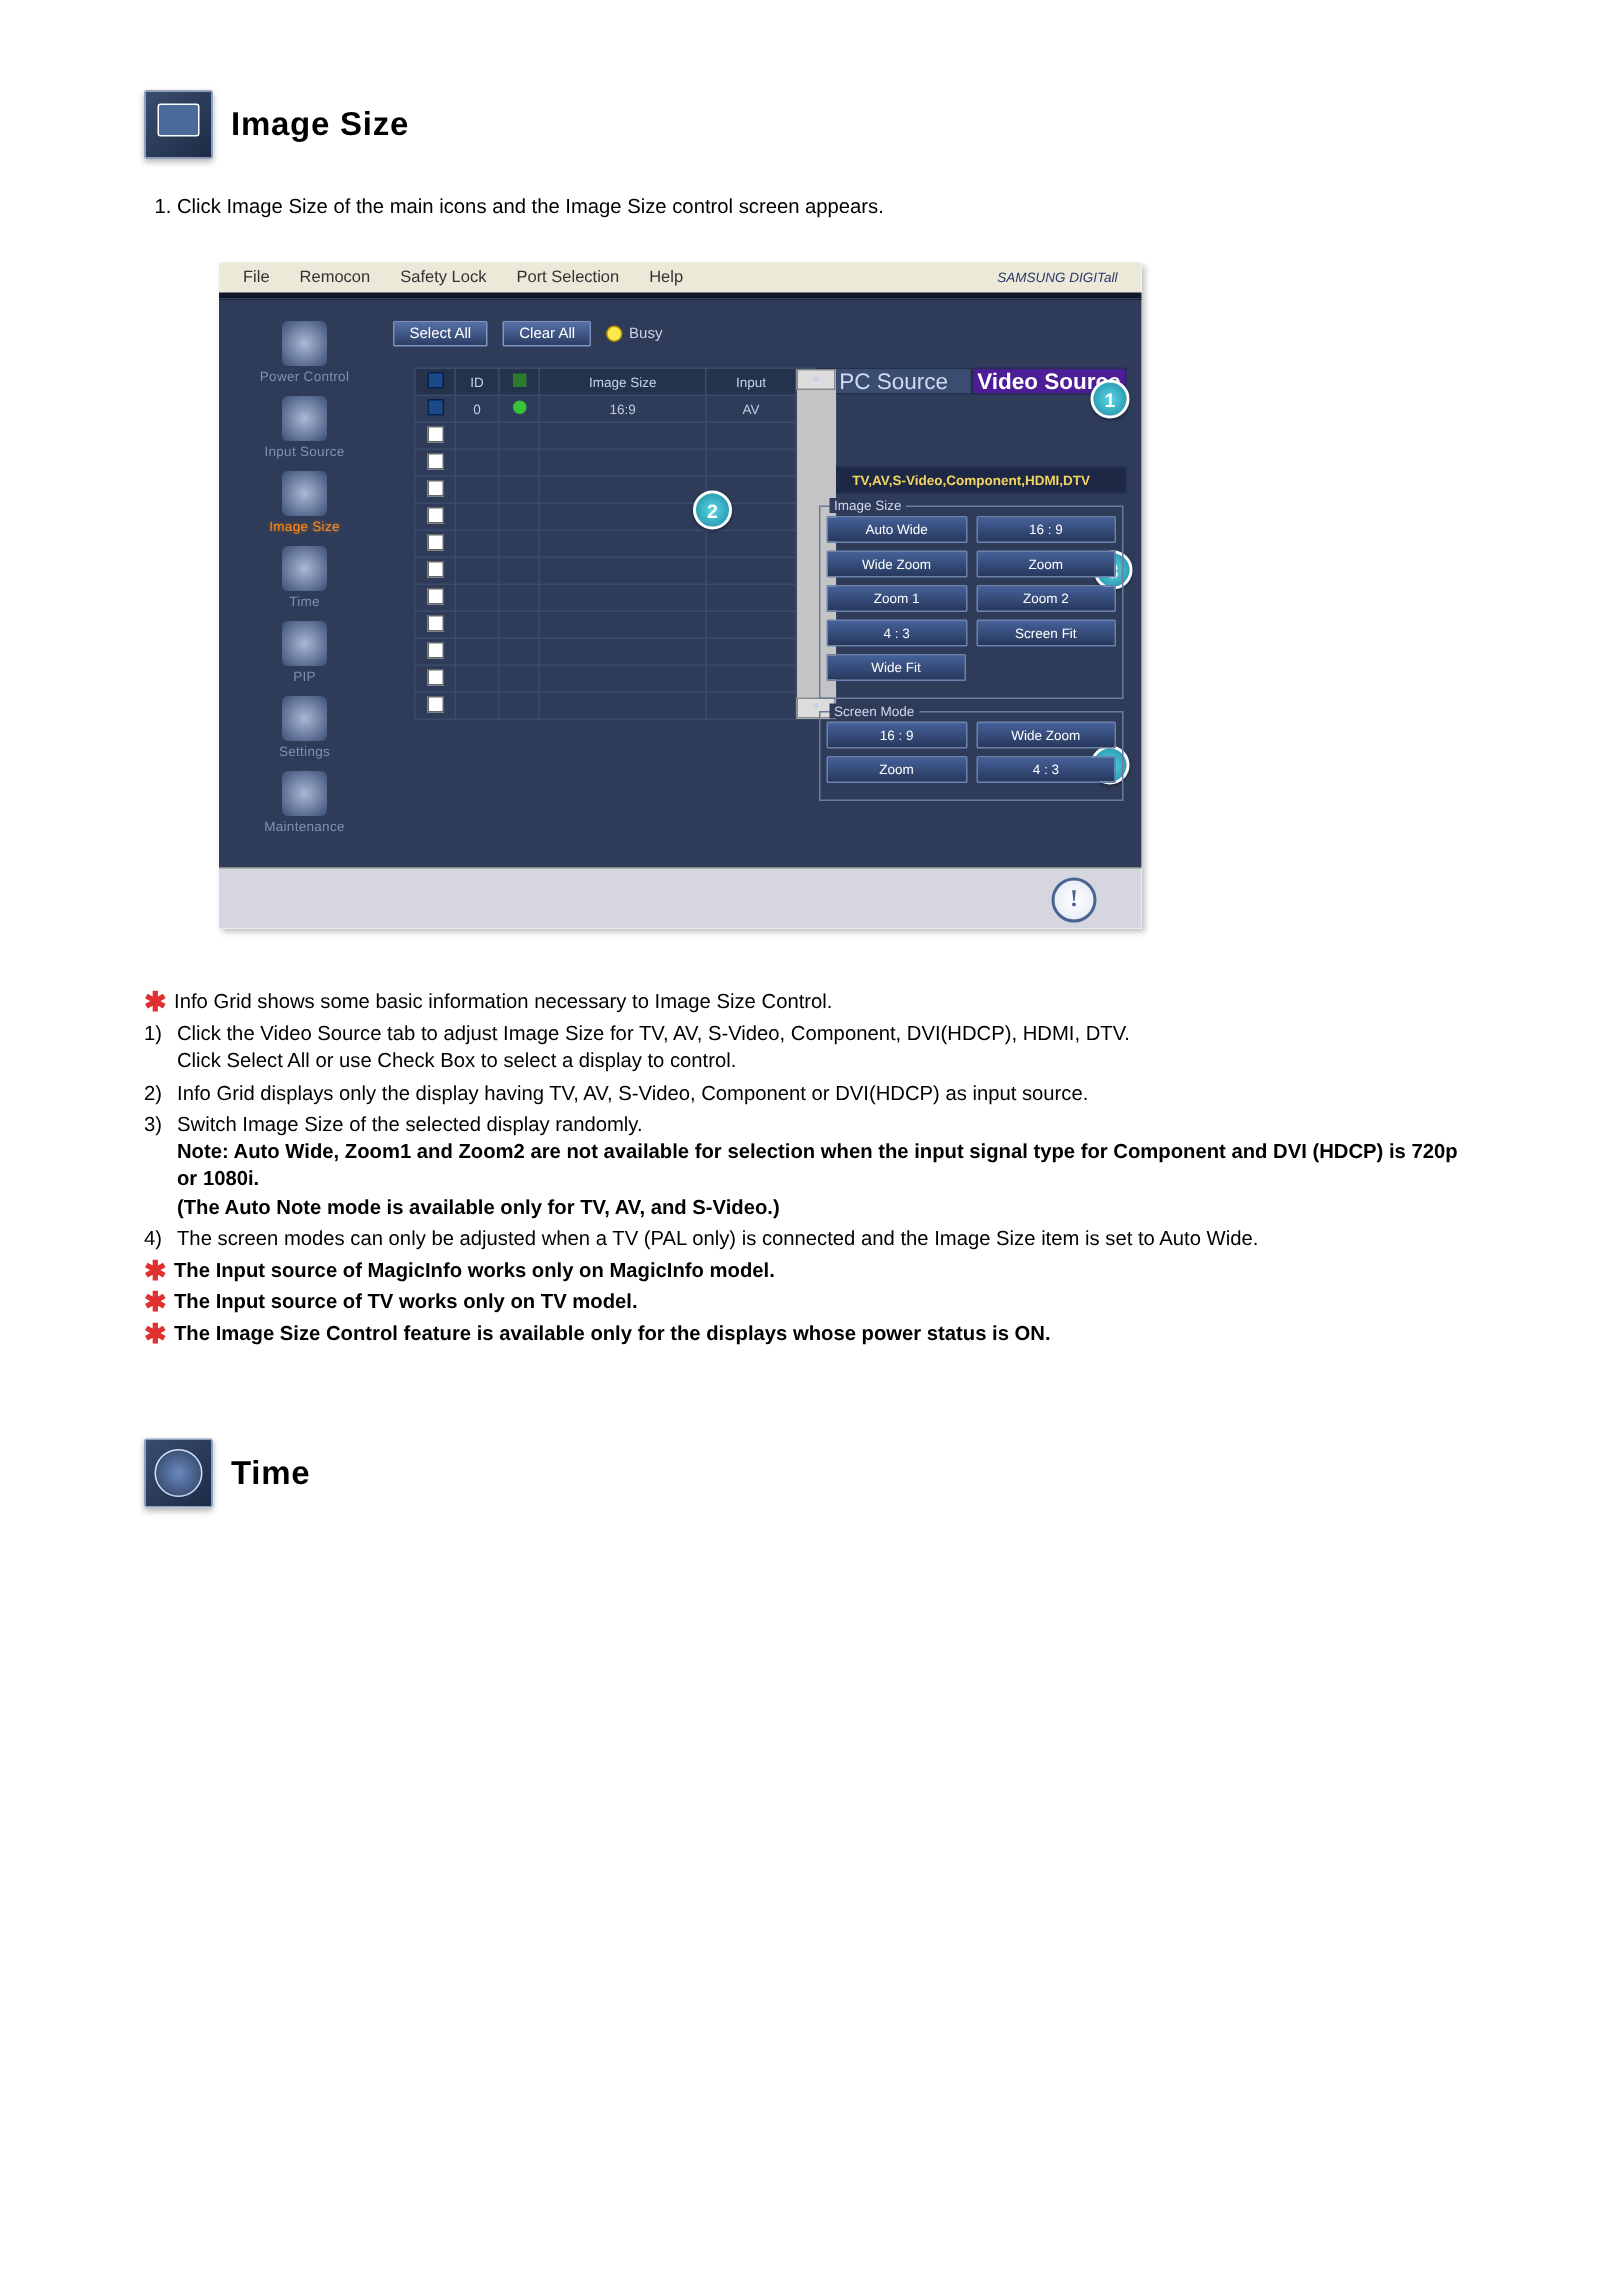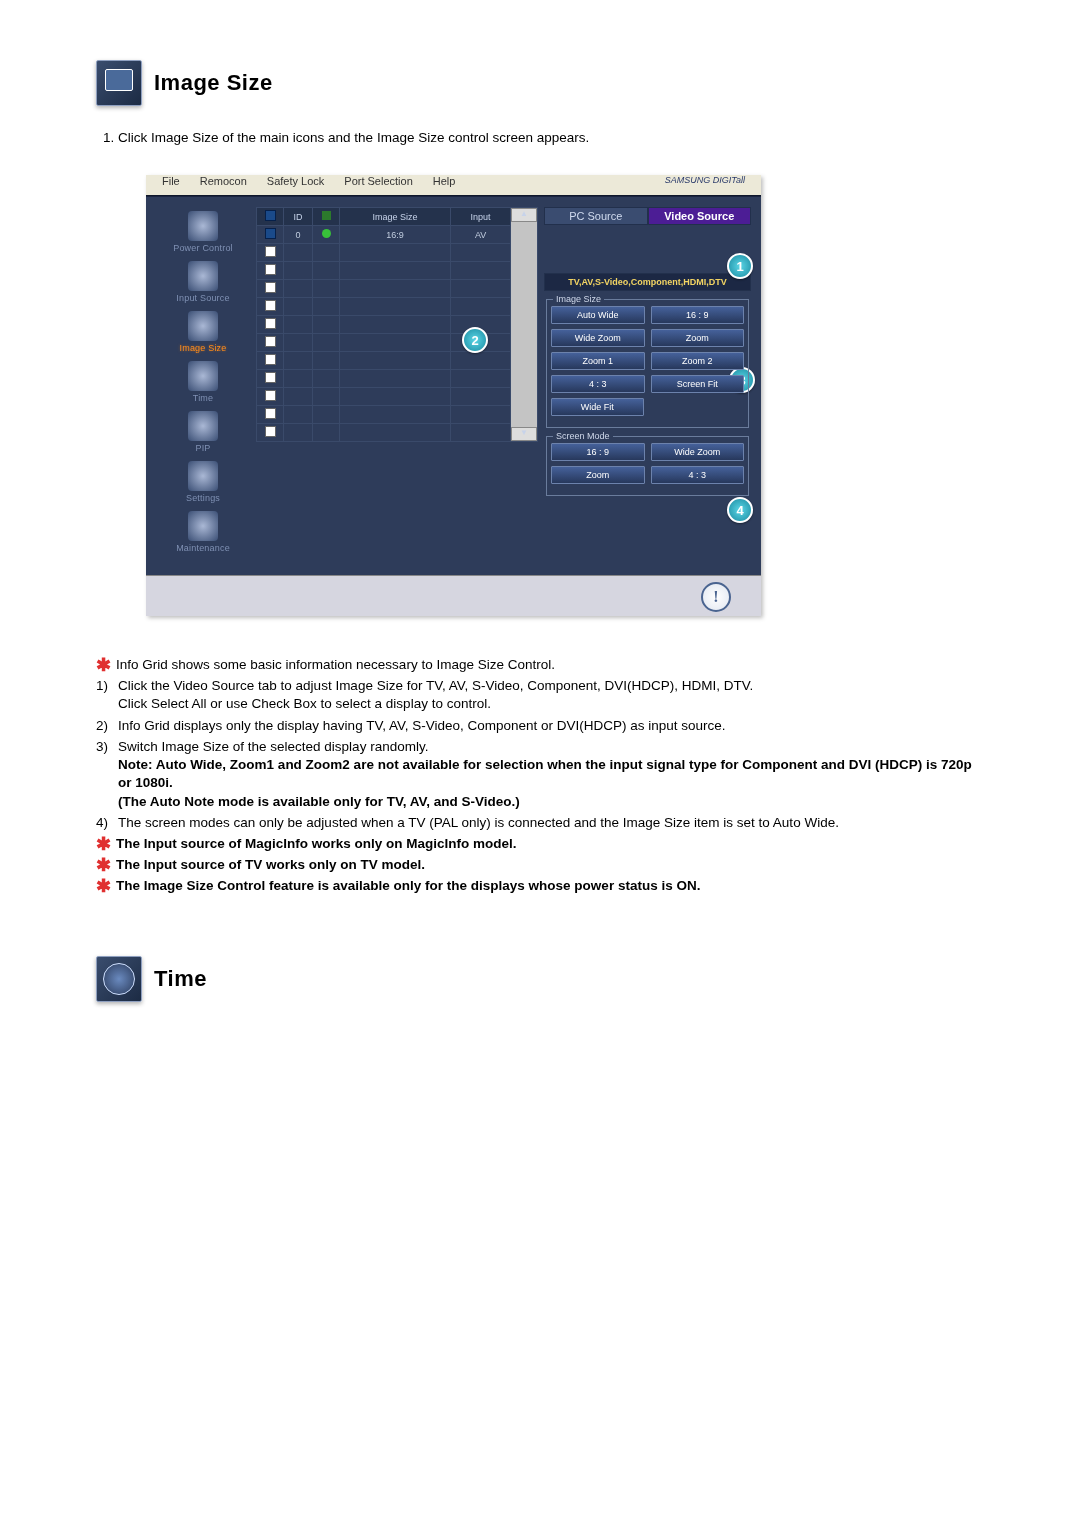--- a/index.html
+++ b/index.html
@@ -40,22 +40,22 @@
   .mdc-window { width: 615px; box-shadow: 2px 2px 4px rgba(0,0,0,0.25); }
   .mdc-titlebar {
     height: 20px; background: linear-gradient(to bottom,#0a246a,#3a6ea5);
     color:#fff; font-size:11px; display:flex; align-items:center; padding:0 2px 0 4px;
   }
   .mdc-titlebar .ti { width:14px;height:14px;background:#3b5b8a;margin-right:4px;border:1px solid #fff;}
   .mdc-titlebar .spacer { flex:1; }
   .win-btns { display:flex; gap:1px; }
   .win-btn { width:16px;height:14px;background:#c0c0c0;border:1px solid #6b6b6b;font-size:9px;display:flex;align-items:center;justify-content:center;color:#000;}
   .mdc-menubar {
-    height:20px; background:#ece9d8; border-bottom:1px solid #0f172a;
-    display:flex; align-items:flex-start; font-size:11px; color:#333;
+    height:20px; background:#ece9d8; border-bottom:4px solid #0f172a;
+    display:flex; align-items:center; font-size:11px; color:#333;
     padding:0 6px; gap:0;
   }
   .mdc-menubar span { padding:0 10px; }
   .mdc-menubar .brand { margin-left:auto; font-style:italic; color:#2a3a6a; font-size:9px;}
 
   .mdc-workspace {
     background:#2e3c5a; padding:10px; display:flex; gap:6px;
     border-top:1px solid #1a2440;
   }
   .mdc-sidebar { width:94px; background:#2e3c5a; padding:4px 0; }
@@ -72,39 +72,39 @@
   .mdc-btn {
     background:linear-gradient(to bottom,#5570a5,#2c3e66);
     color:#fff; font-size:10px; border:1px solid #7f94c0;
     padding:2px 10px; border-radius:1px;
   }
   .busy-ind { color:#d0d0e0; font-size:10px; display:flex; align-items:center; gap:4px;}
   .busy-dot{width:9px;height:9px;border-radius:50%;background:#ffe84a;border:1px solid #b09000;}
 
   .mdc-content { display:flex; gap:6px; flex:1;}
   .grid-panel { flex:1; }
-  .grid-table{ width:100%; border-collapse:collapse; background:#2e3c5a;}
+  .grid-table{ width:100%; border-collapse:collapse; background:#2e3c5a;margin-left:20px;}
   .grid-table th{
     background:#24324c; color:#c7d3ea; font-size:9px; font-weight:normal;
     border:1px solid #3a4a6a; padding:2px 4px; height:12px;
   }
   .grid-table td{
     border:1px solid #3a4a6a; font-size:9px; color:#c0ccde;
     text-align:center; padding:0; height:17px;
   }
   .grid-table td.narrow, .grid-table th.narrow{ width:18px;}
   .grid-table td.w2, .grid-table th.w2{ width:20px;}
   .chk{ width:9px;height:9px;border:1px solid #666;background:#fff;display:inline-block;}
   .chk.checked{background:#1a4a8a;border-color:#06204a;}
   .dot-cell{display:inline-block;width:9px;height:9px;border-radius:50%;background:#38c23a;}
   .scroll-col{width:14px;background:#ccc;}
 
   .right-panel{ width:207px; }
   .tabs { display:flex; height:18px;}
-  .tab { flex:1; background:#3a4c70; color:#d0dbef; font-size:11px; display:flex;align-items:center;justify-content:center;border:1px solid #22304c;}
+  .tab { flex:1; background:#3a4c70; color:#d0dbef; font-size:15px; display:flex;align-items:center;justify-content:center;border:1px solid #22304c;}
   .tab.active { background:#4c1d95; color:#fff; font-weight:bold;}
   .panel-subhead { background:#1c2844; color:#f2d463; font-size:9px; text-align:center; padding:3px 0; border:1px solid #22304c; font-weight:bold;margin-top:48px;}
   .fieldset{
     border:1px solid #6a7c9c; margin:8px 2px 0 2px; padding:6px 4px 6px 4px; position:relative;
   }
   .fieldset-legend{
     position:absolute; top:-6px; left:6px; background:#2e3c5a;
     color:#cfd8ea; font-size:9px; padding:0 3px;
   }
   .btn-row{ display:flex; gap:6px; margin-bottom:5px;}
@@ -201,20 +201,28 @@
             <div class="side-icon"></div>
             <div class="side-label">Settings</div>
           </div>
           <div class="side-item">
             <div class="side-icon"></div>
             <div class="side-label">Maintenance</div>
           </div>
         </div>
 
         <div class="mdc-main">
+          <div class="mdc-topbar">
+            <div class="mdc-btn">Select All</div>
+            <div class="mdc-btn">Clear All</div>
+            <div class="busy-ind">
+              <span class="busy-dot"></span>
+              <span>Busy</span>
+            </div>
+          </div>
 
           <div class="mdc-content">
 
             <div class="grid-panel">
               <table class="grid-table">
                 <tbody>
                     <tr>
                   <th class="narrow"><span class="chk checked"></span></th>
                   <th class="w2">ID</th>
                   <th class="narrow"><span style="display:inline-block;width:9px;height:9px;background:#2c7a2c;"></span></th>

